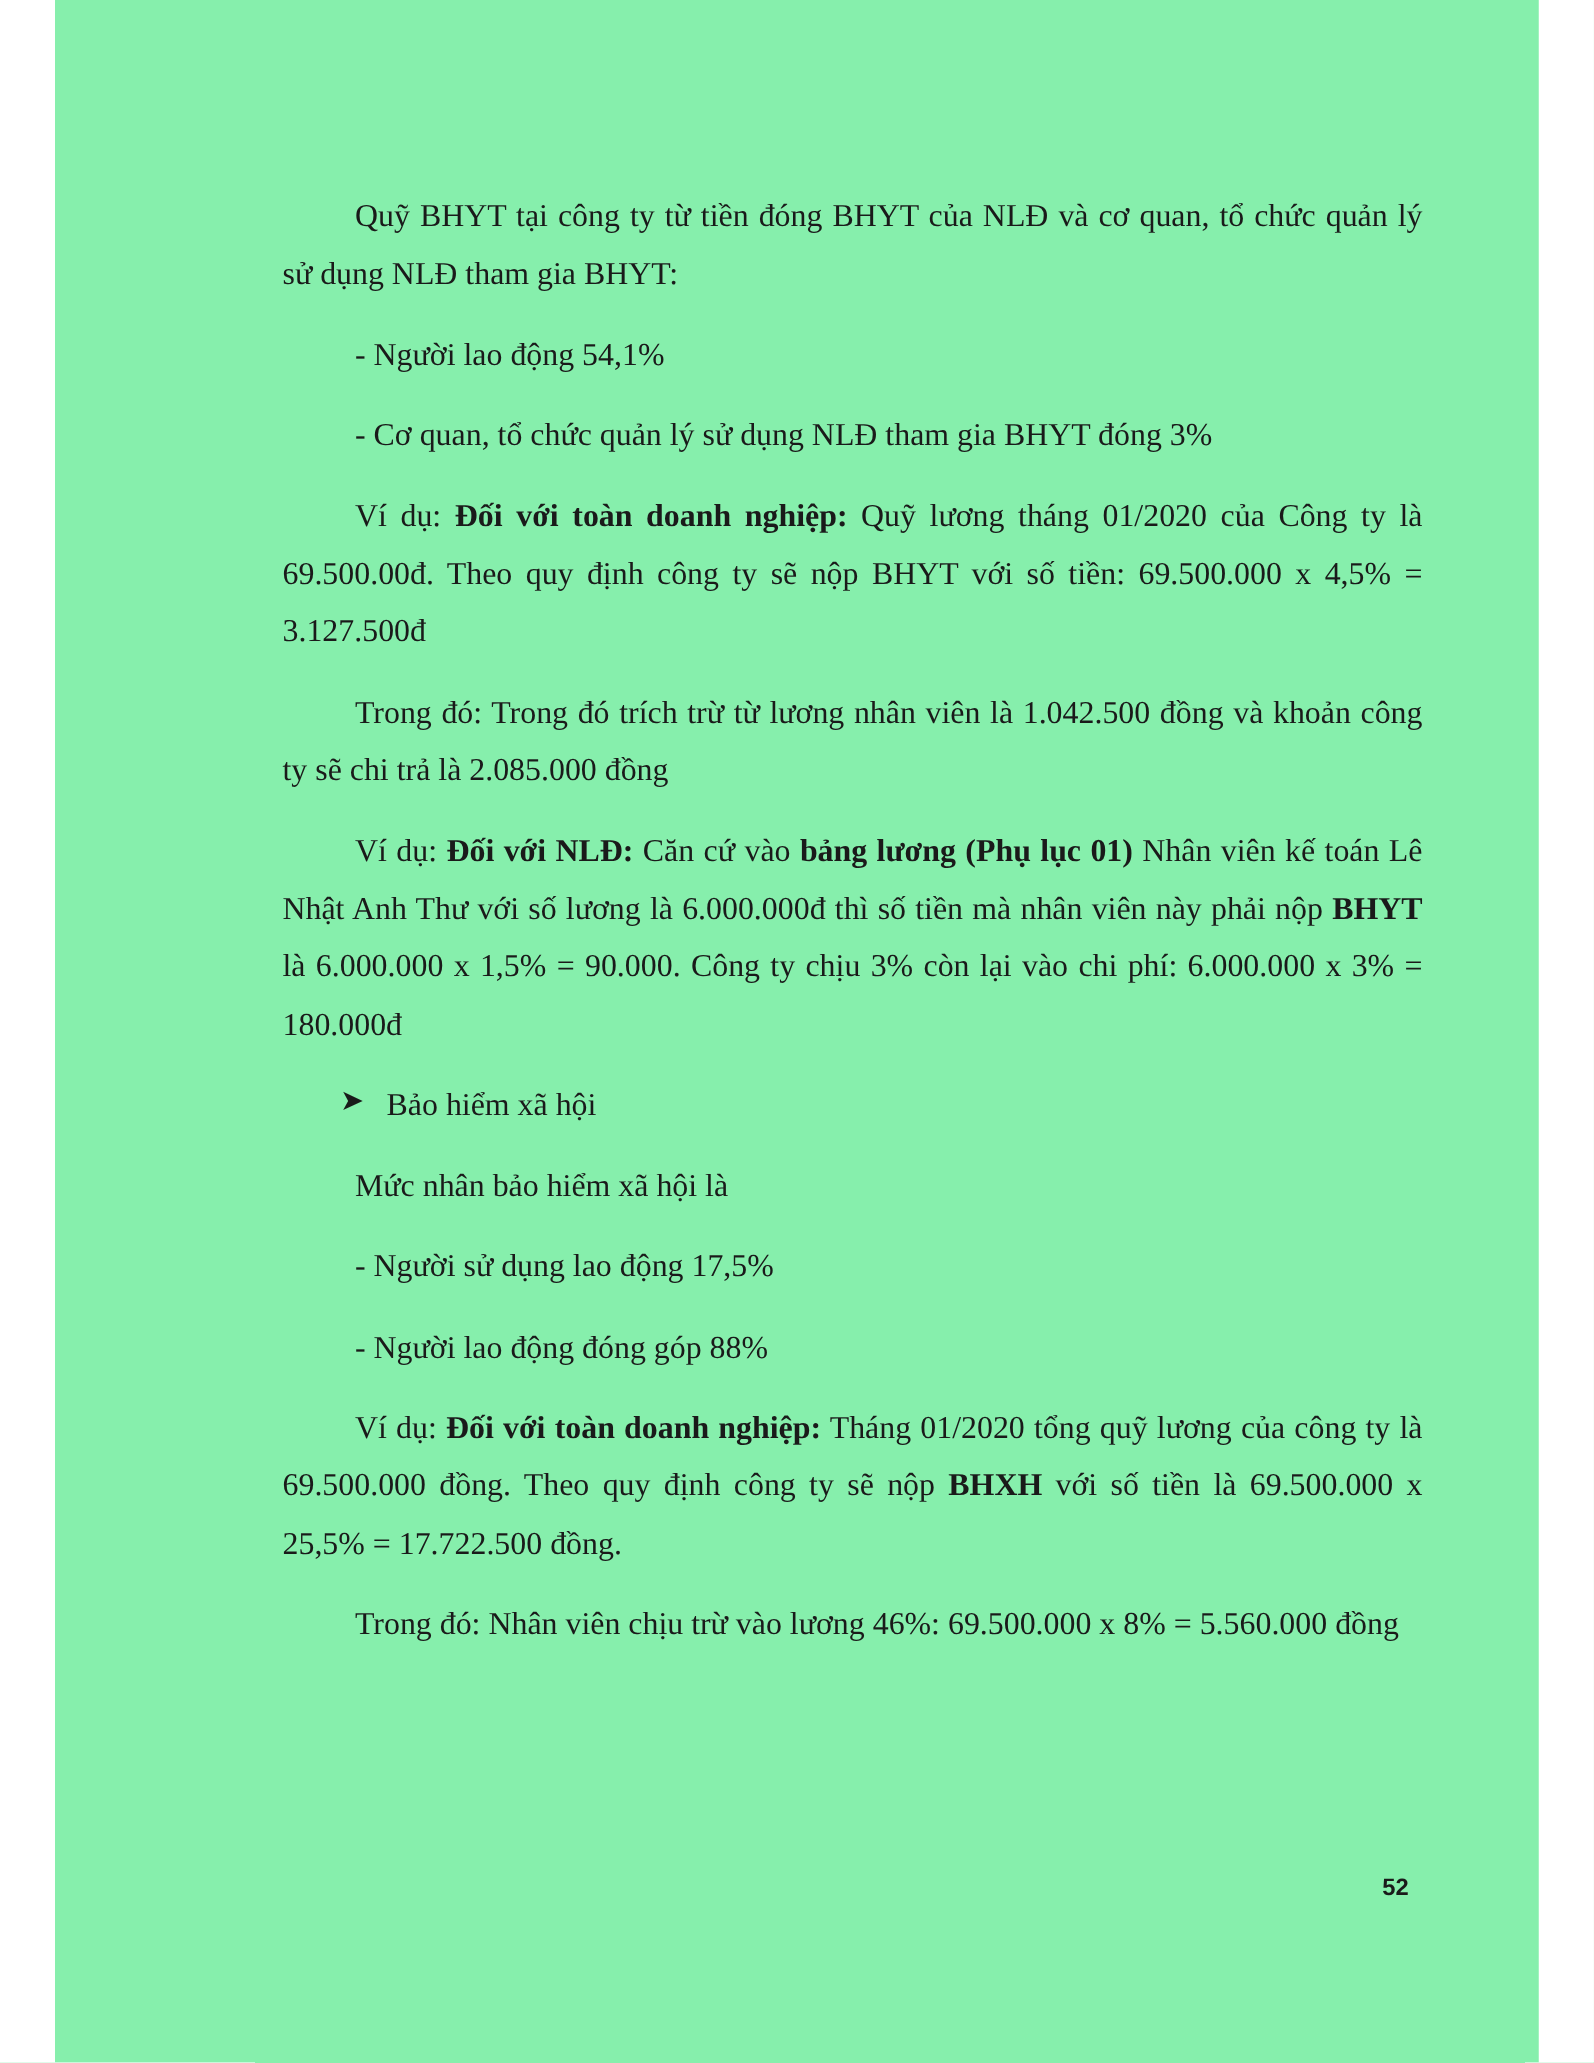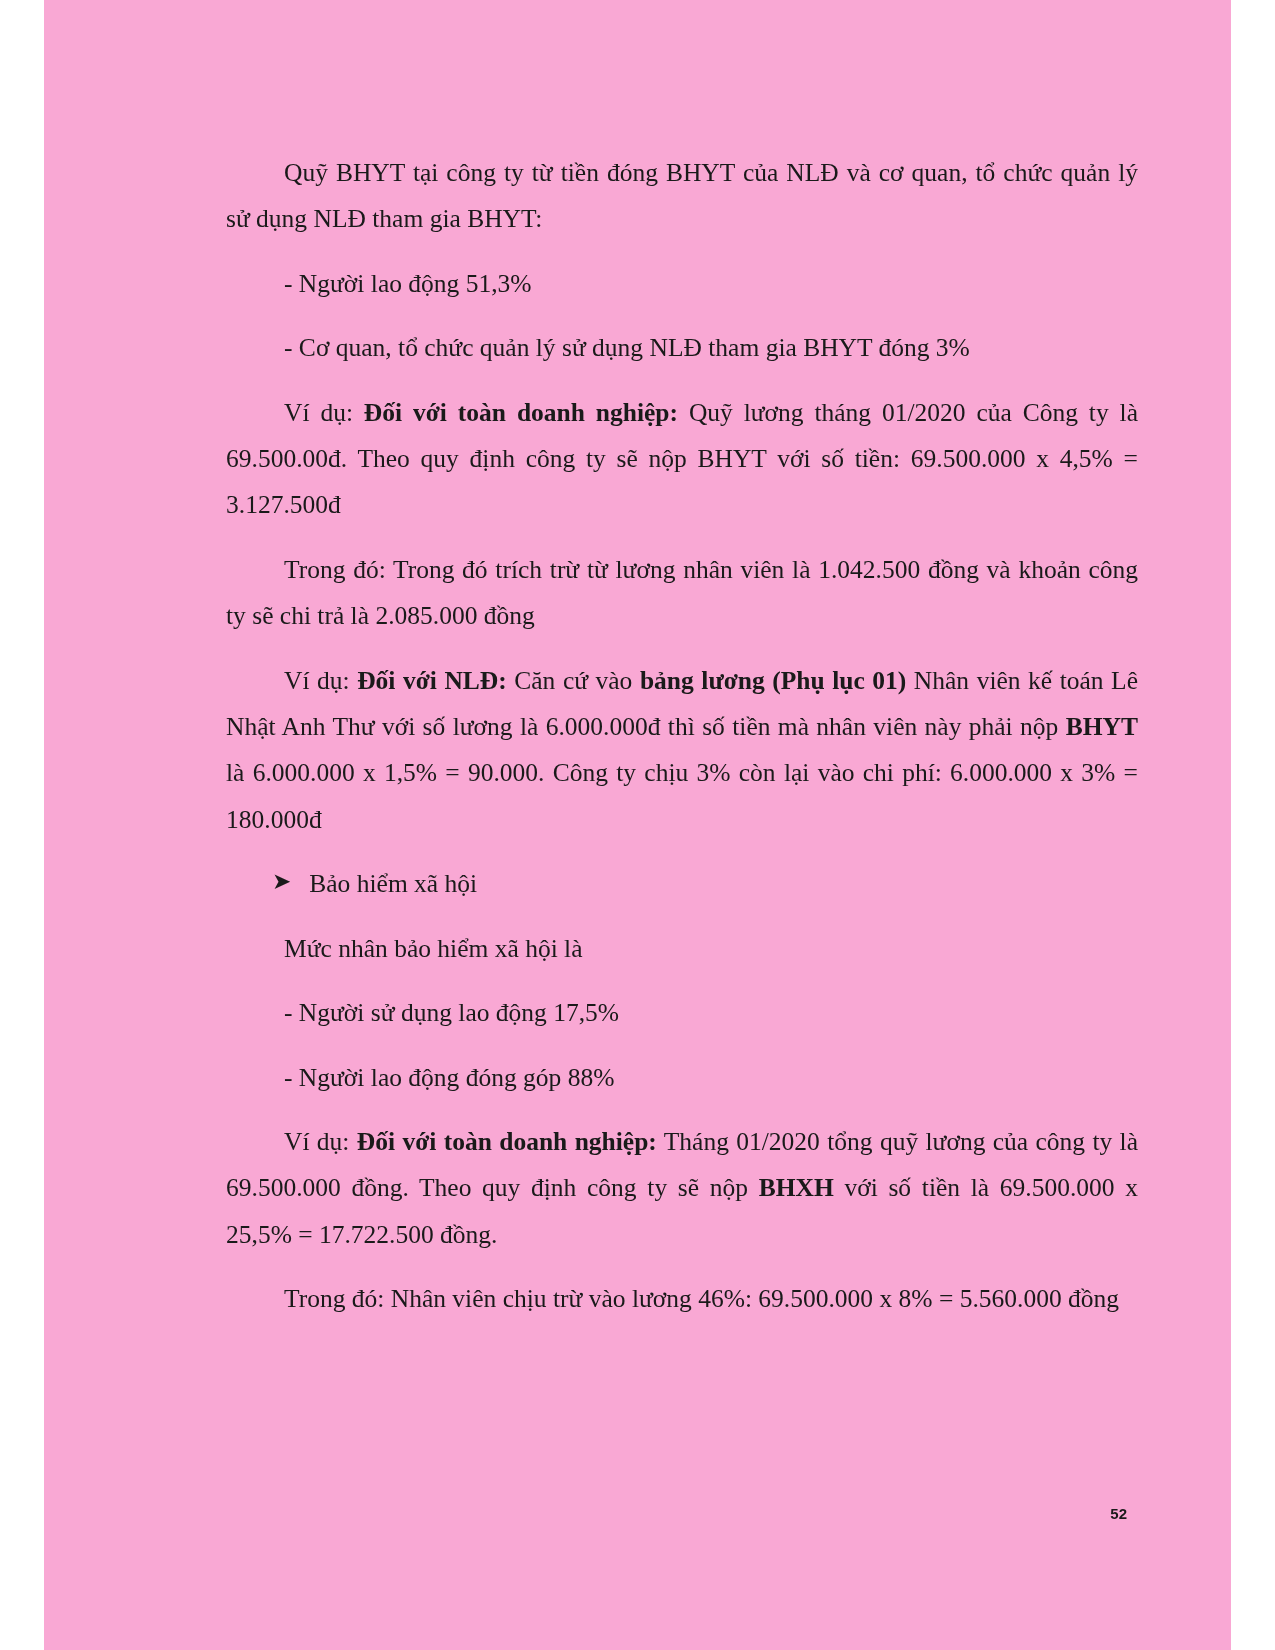--- a/index.html
+++ b/index.html
@@ -4,21 +4,21 @@
 <style>
   html, body {
     margin: 0;
     padding: 0;
     background: #ffffff;
   }
   .page {
     position: relative;
     width: 1187px;
     height: 1650px;
-    background: #f9a8d4;
+    background: #86efac;
     margin: 0 auto;
     box-sizing: border-box;
     font-family: "Liberation Serif", "DejaVu Serif", serif;
     color: #000000;
   }
   .content {
     position: absolute;
     left: 182px;
     top: 150px;
     width: 912px;
@@ -56,38 +56,38 @@
   .bullet-text {
     font-size: 25.5px;
     line-height: 1.82;
     font-weight: normal;
     color: #1a1a1a;
   }
   .page-number {
     position: absolute;
     right: 104px;
     bottom: 128px;
-    font-size: 15px;
+    font-size: 19px;
     font-family: "Liberation Sans", sans-serif;
     font-weight: bold;
     color: #1a1a1a;
   }
 </style>
 </head>
 <body>
 
 <div class="page">
   <div class="content">
 
     <p class="para indent">
       <span>Quỹ BHYT tại công ty từ tiền đóng BHYT của NLĐ và cơ quan, tổ chức quản lý sử dụng NLĐ tham gia BHYT:</span>
     </p>
 
     <p class="para indent">
-      <span>- Người lao động 51,3%</span>
+      <span>- Người lao động 54,1%</span>
     </p>
 
     <p class="para indent">
       <span>- Cơ quan, tổ chức quản lý sử dụng NLĐ tham gia BHYT đóng 3%</span>
     </p>
 
     <p class="para indent">
       <span>Ví dụ: </span><span class="bi">Đối với toàn doanh nghiệp:</span><span> Quỹ lương tháng 01/2020 của Công ty là 69.500.00đ. Theo quy định công ty sẽ nộp BHYT với số tiền: 69.500.000 x 4,5% = 3.127.500đ</span>
     </p>
 

